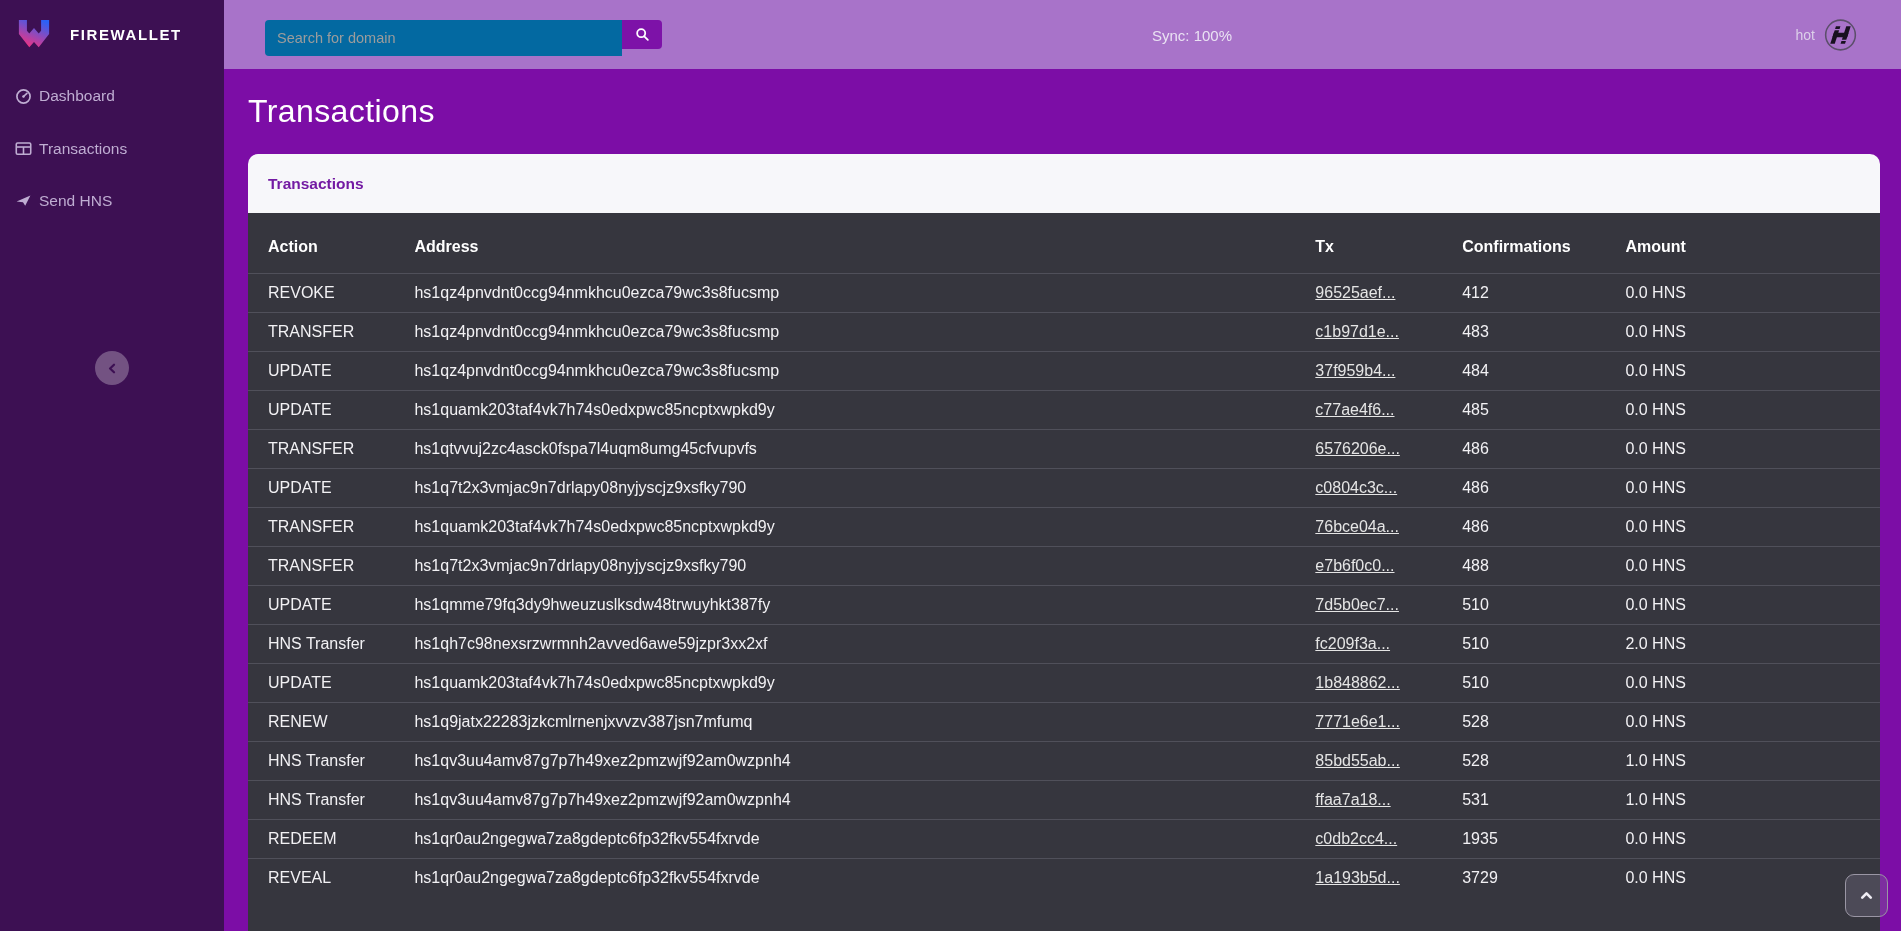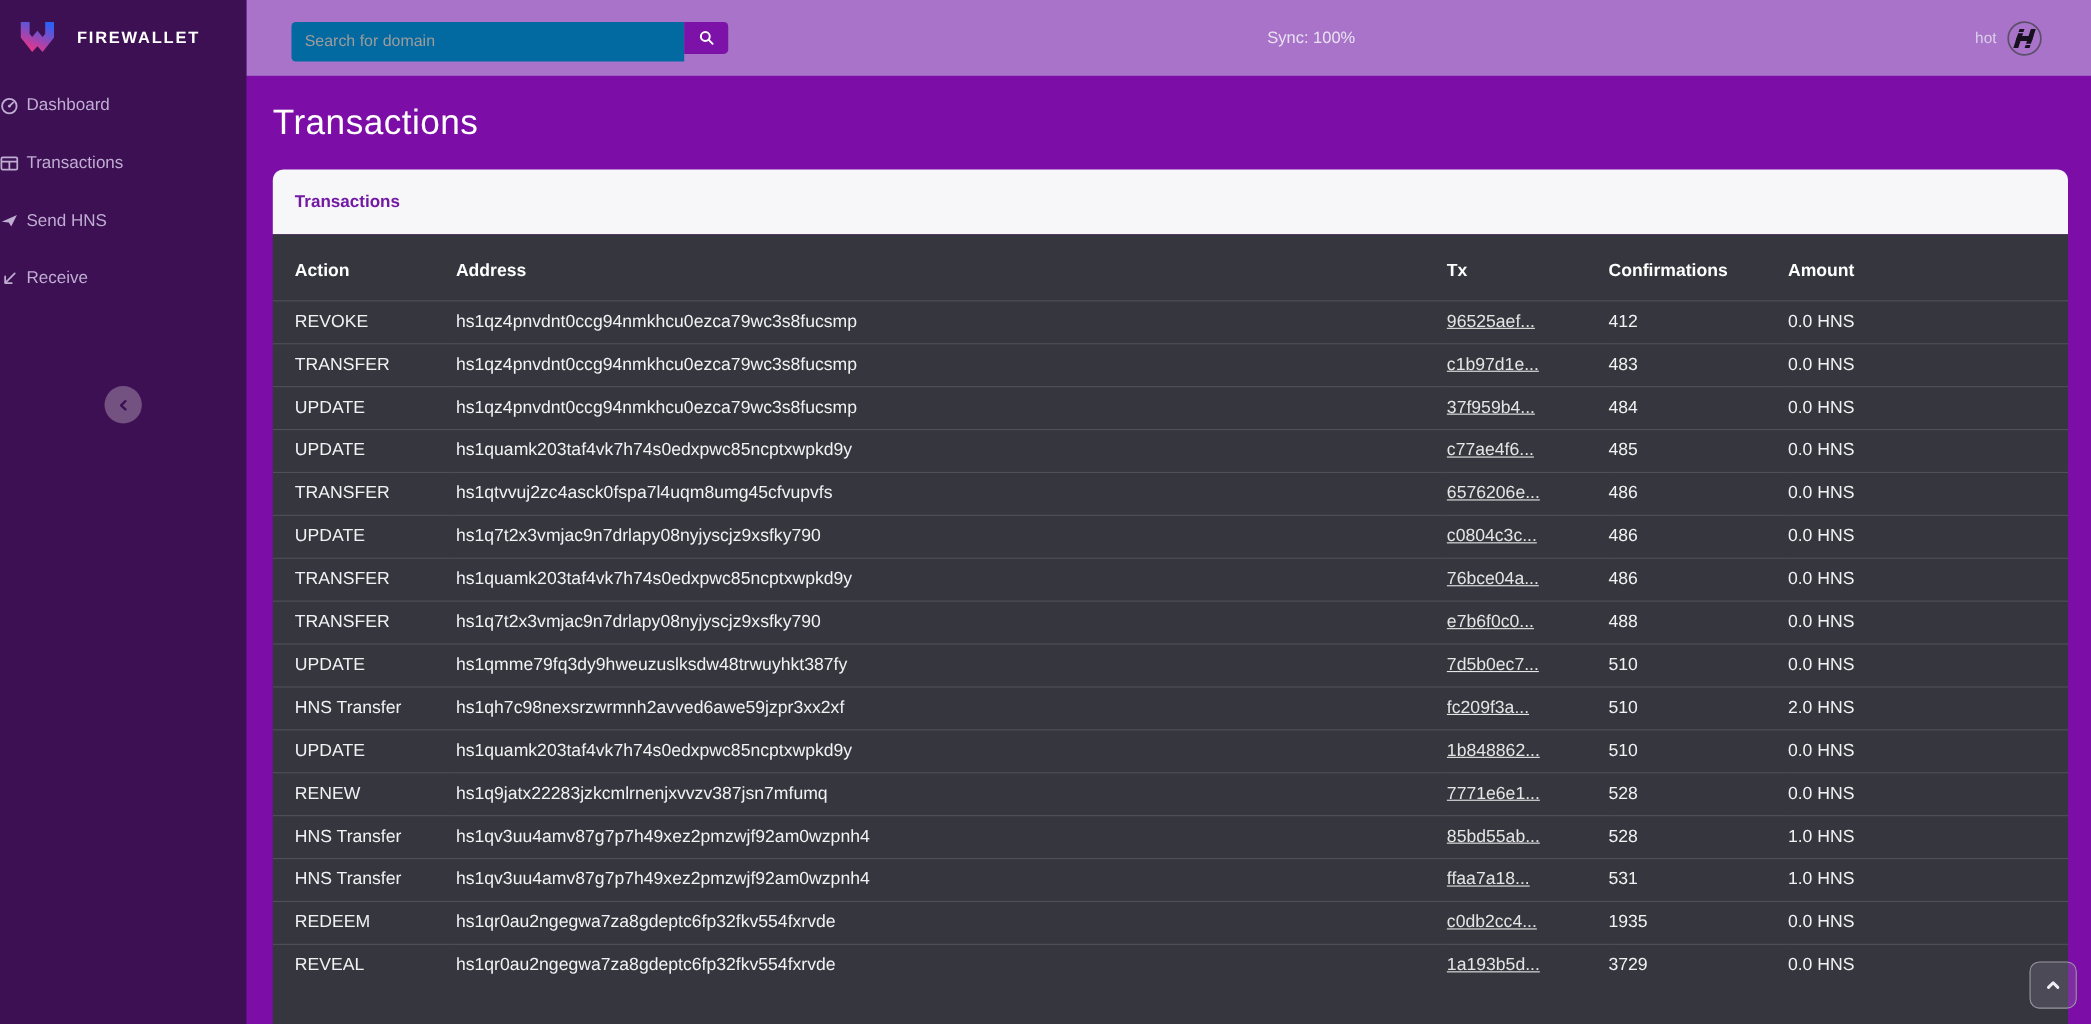--- a/index.html
+++ b/index.html
@@ -20,21 +20,21 @@
   .brand {
     height: 69px; display: flex; align-items: center;
     padding-left: 17px; gap: 19px; cursor: pointer;
   }
   .brand-name {
     color: #ffffff; font-weight: bold; font-size: 15px; letter-spacing: 1.6px;
   }
   .menu { padding-top: 1px; }
   .menu-item {
     height: 52.4px; display: flex; align-items: center;
-    gap: 7px;
+    padding-left: 15px; gap: 7px;
     color: #bfadd2; font-size: 15.5px; cursor: pointer;
   }
   .menu-item svg { width: 17px; height: 17px; flex: 0 0 17px; }
   .collapse-btn {
     position: absolute; left: 95px; top: 351px;
     width: 34px; height: 34px; border-radius: 50%;
     background: rgba(255,255,255,0.28); border: none;
     display: flex; align-items: center; justify-content: center; cursor: pointer;
   }
   .collapse-btn svg { width: 15px; height: 15px; }
@@ -137,27 +137,20 @@
         <line x1="1.2" y1="6.6" x2="14.8" y2="6.6" stroke-width="1.5"></line>
         <line x1="8" y1="6.6" x2="8" y2="13.4" stroke-width="1.5"></line>
       </svg>
       <span>Transactions</span>
     </div>
     <div class="menu-item">
       <svg viewBox="0 0 16 16">
         <path fill="currentColor" d="M1.5 9 L14.5 3.2 L9.6 13 L7.5 9.6 Z"></path>
       </svg>
       <span>Send HNS</span>
-    </div>
-    <div class="menu-item">
-      <svg viewBox="0 0 16 16" fill="none" stroke="currentColor">
-        <path d="M12.6 3.4 L4.8 11.2" stroke-width="1.5" stroke-linecap="round"></path>
-        <path d="M4.4 5.9 L4.4 11.6 L10.1 11.6" stroke-width="1.5" stroke-linecap="round" stroke-linejoin="round"></path>
-      </svg>
-      <span>Receive</span>
     </div>
   </div>
 
   <button class="collapse-btn">
     <svg viewBox="0 0 16 16" fill="none">
       <polyline points="9.6,4 5.4,8 9.6,12" stroke="#3d1053" stroke-width="2.4" stroke-linecap="round" stroke-linejoin="round"></polyline>
     </svg>
   </button>
 </div>
 

